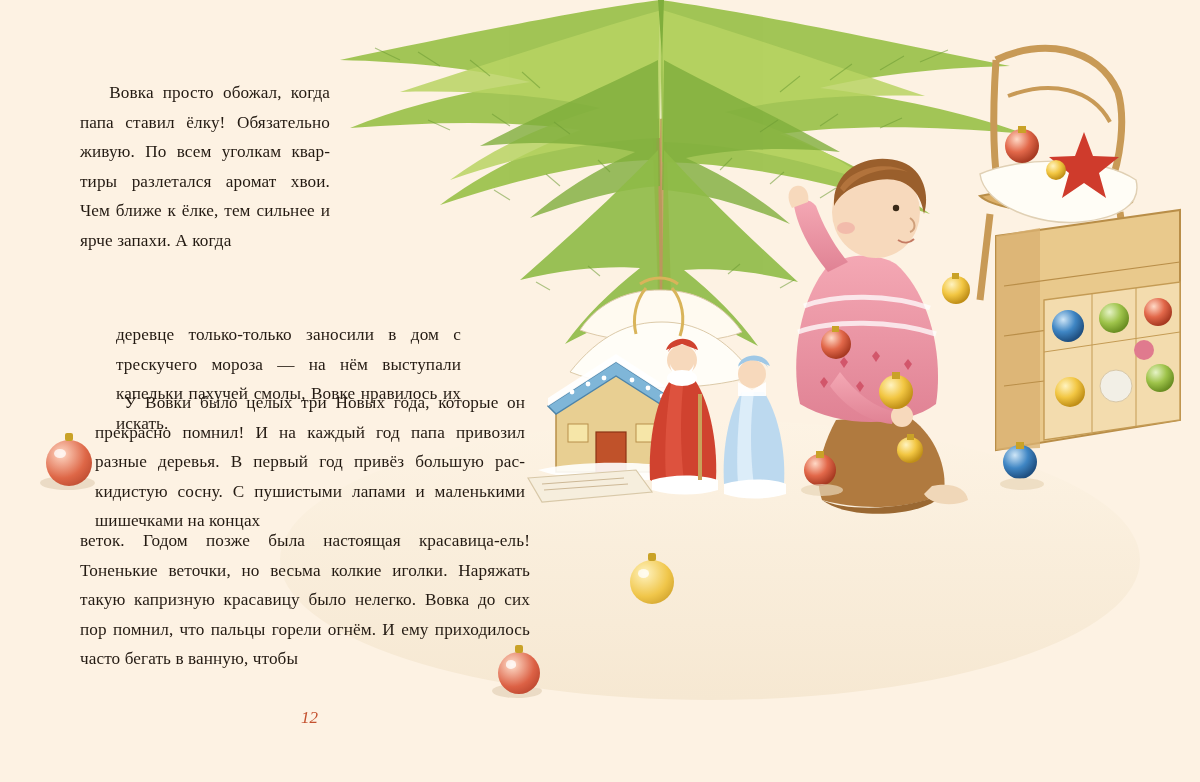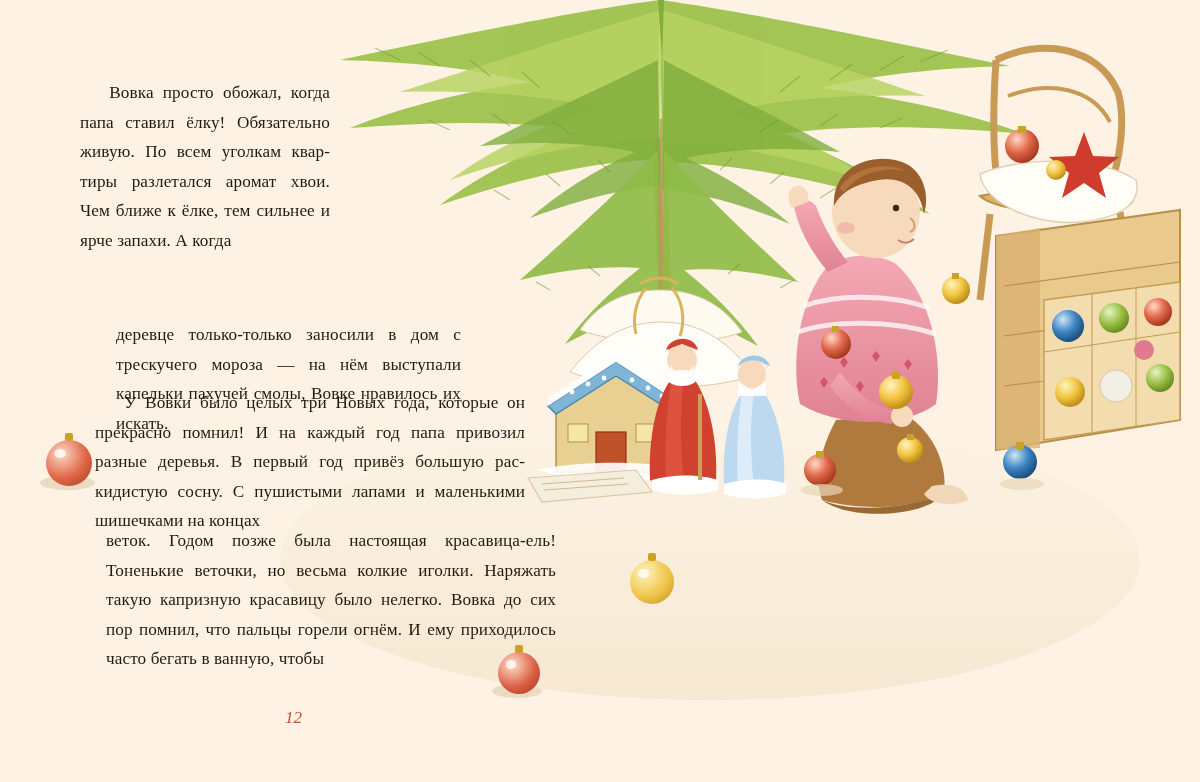--- a/index.html
+++ b/index.html
@@ -31,29 +31,30 @@
   #left-block-1{
     position:absolute;left:80px;top:78px;width:250px;
   }
   #left-block-2{
     position:absolute;left:80px;top:318px;width:345px;margin-left:36px;
   }
   #left-block-3{
     position:absolute;left:95px;top:386px;width:430px;
   }
   #left-block-4{
-    position:absolute;left:80px;top:524px;width:450px;margin-left:26px;
+    position:absolute;left:80px;top:524px;width:450px;
   }
 
   .folio{
     position:absolute;
     font-family:"Liberation Serif", serif;
     font-style:italic;
     font-size:17px;
     color:#c4512e;
+    margin-left:16px;
   }
   #folio-left{left:285px;top:708px;}
 
   
   .illus{position:absolute;left:280px;top:0;width:920px;height:720px;pointer-events:none;}
 
   
   .ball{position:absolute;border-radius:50%;}
   .ball .cap{position:absolute;left:50%;transform:translateX(-50%);top:-7px;width:8px;height:8px;background:#c9a227;border-radius:2px;}
   .ball .shine{position:absolute;width:26%;height:20%;border-radius:50%;background:rgba(255,255,255,.75);left:18%;top:20%;}

